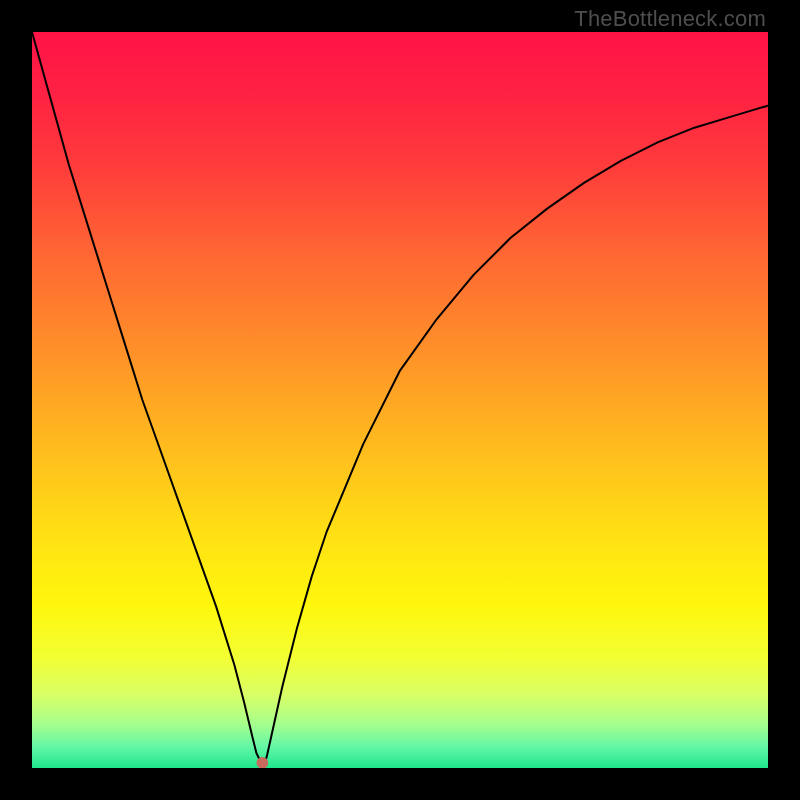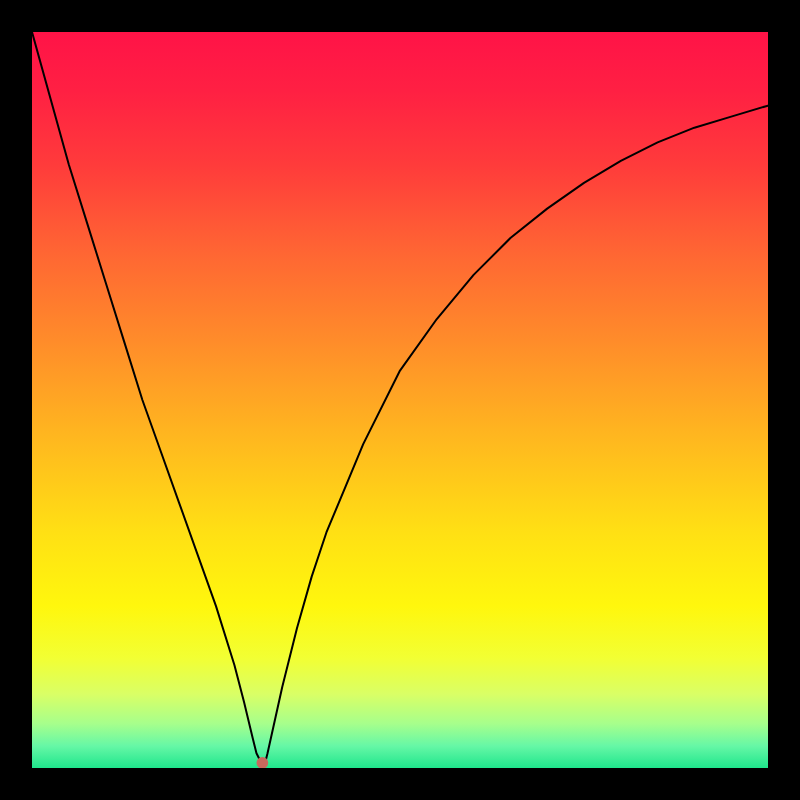--- a/index.html
+++ b/index.html
@@ -43,20 +43,21 @@
     font-size: 22px;
     font-weight: 500;
     letter-spacing: 0.2px;
   }
 </style>
 </head>
 <body>
 
 <div class="chart-container">
 
+  <div class="watermark">TheBottleneck.com</div>
 
   <div class="plot-area">
     <svg class="gradient-bg" viewBox="0 0 100 100" preserveAspectRatio="none">
       <defs>
         <linearGradient id="bgGrad" x1="0" y1="0" x2="0" y2="1">
             <stop offset="0%" stop-color="#ff1347"></stop>
             <stop offset="8%" stop-color="#ff2043"></stop>
             <stop offset="18%" stop-color="#ff3b3b"></stop>
             <stop offset="30%" stop-color="#ff6633"></stop>
             <stop offset="42%" stop-color="#ff8c2a"></stop>

